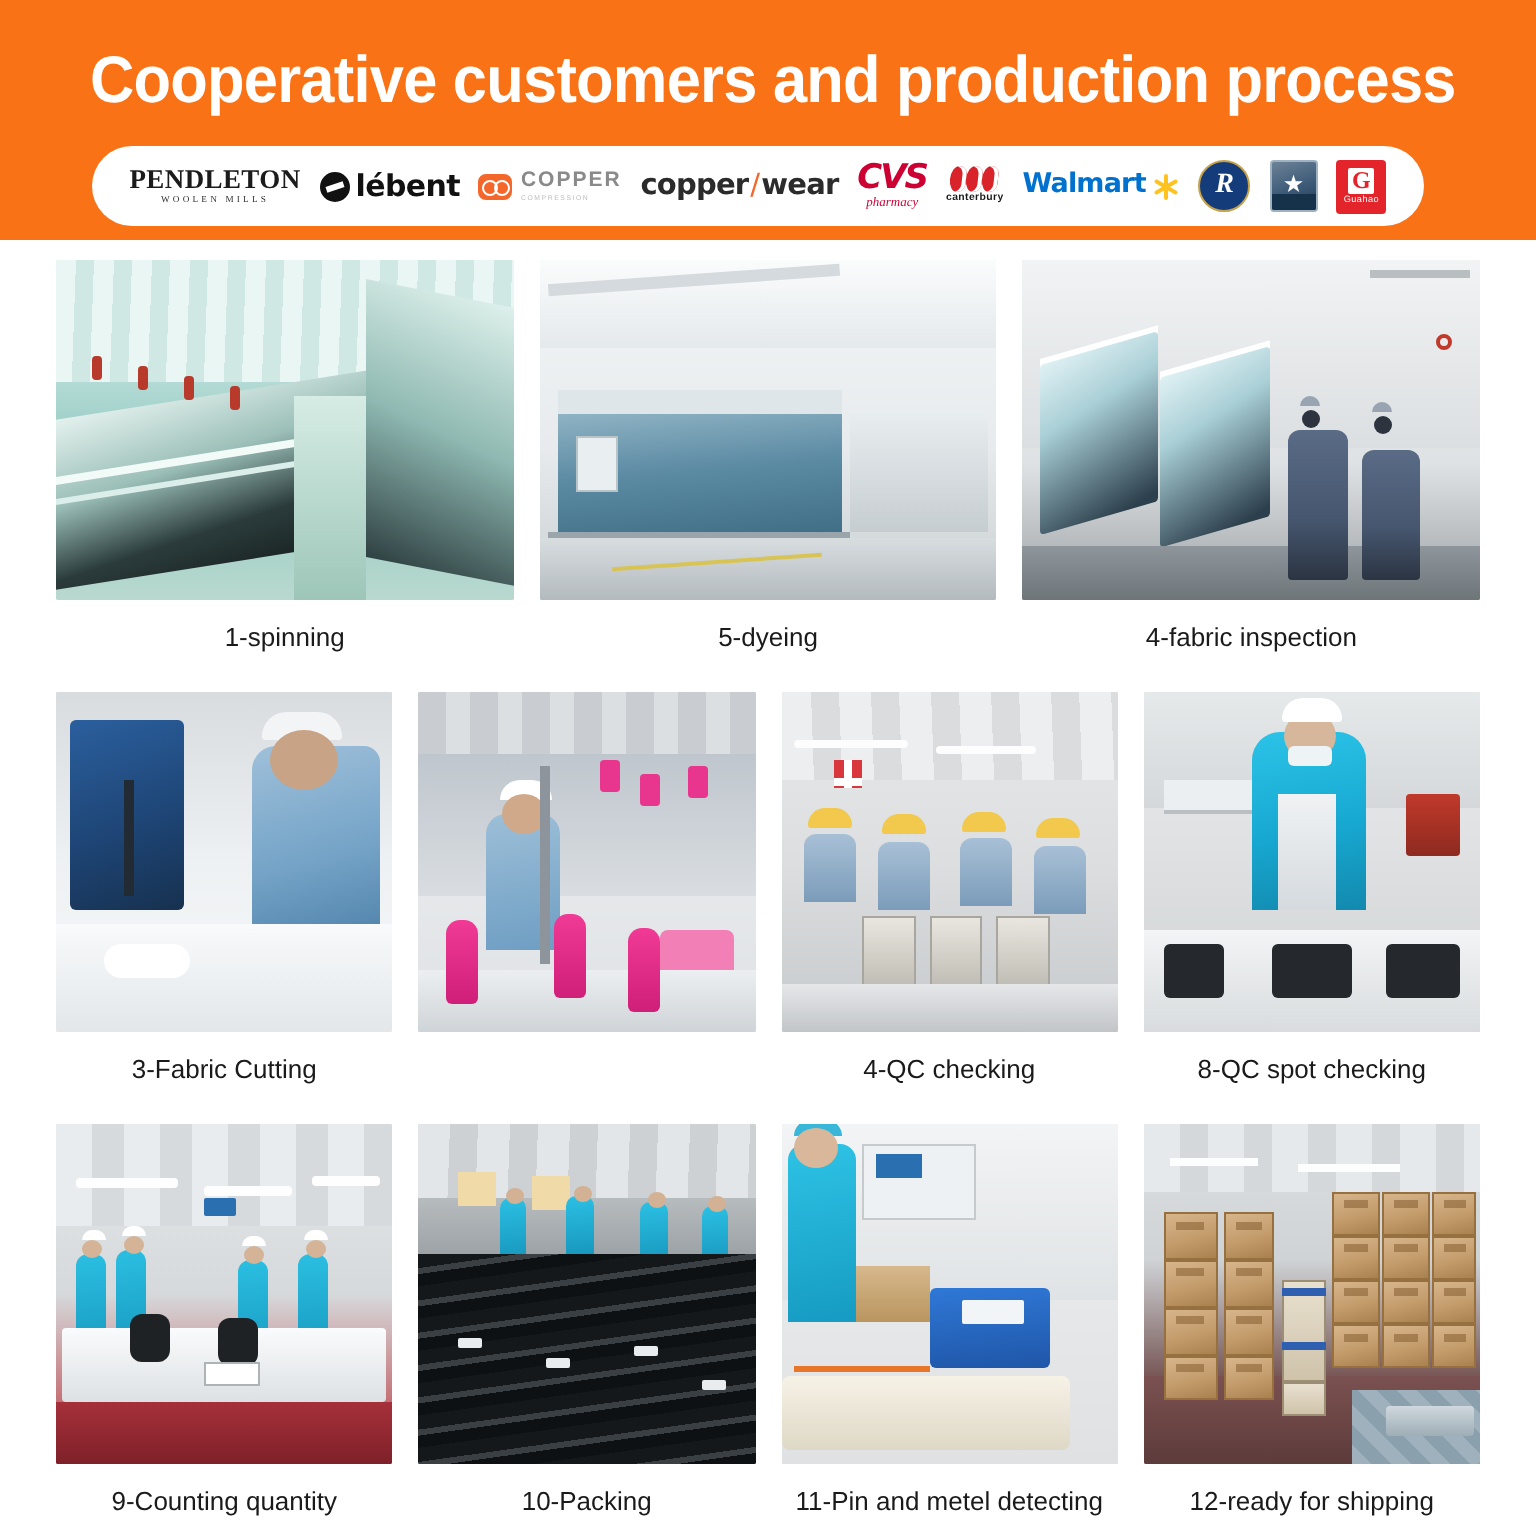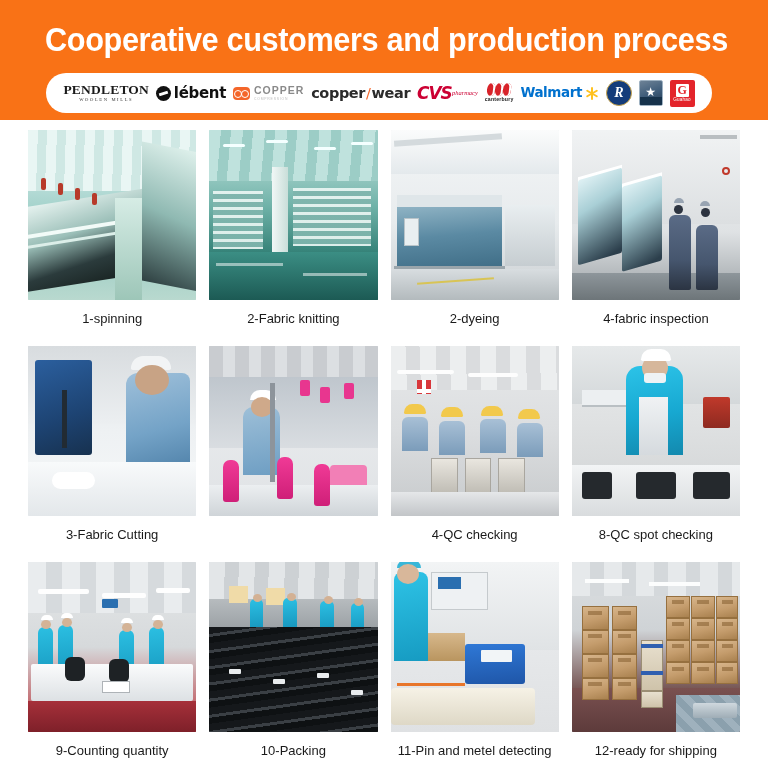--- a/index.html
+++ b/index.html
@@ -100,21 +100,21 @@
     font-size: 3.4px; color: #bdbdbd; letter-spacing: 0.8px; margin-top: 2px;
   }
 
   .lg-copperwear {
     font-family: "DejaVu Sans", sans-serif;
     font-size: 14.5px; font-weight: bold; color: #2b2b2b;
     letter-spacing: -0.4px;
   }
   .lg-copperwear .slash { color: #F4662A; font-weight: normal; padding: 0 1px; }
 
-  .lg-cvs { flex-direction: row; justify-content: center; line-height: 1; }
+  .lg-cvs { flex-direction: column; justify-content: center; line-height: 1; }
   .lg-cvs .t1 {
     font-family: "DejaVu Sans", sans-serif;
     font-weight: bold; font-size: 17px; color: #CC0033;
     letter-spacing: -1px; font-style: italic;
   }
   .lg-cvs .t2 {
     font-family: "Liberation Serif", serif;
     font-size: 6.5px; color: #CC0033; font-style: italic; margin-top: 1px;
   }
 
@@ -499,51 +499,33 @@
             <i class="bob" style="left:28%;top:34%"></i>
               <i class="bob" style="left:38%;top:37%"></i>
             <i class="rway"></i>
               <i class="rside"></i>
           </div>
         </div>
         <div class="caption">1-spinning</div>
       </div>
       <div class="cell">
         <div class="photo">
-          <div class="ph p2">
-            <i class="ceil"></i>
-            <i class="lamp" style="left:8%"></i>
-              <i class="lamp" style="left:34%;top:6%"></i>
-            <i class="lamp" style="left:62%;top:10%"></i>
-              <i class="lamp" style="left:84%;top:7%"></i>
-            <i class="rack" style="left:2%;width:30%"></i>
-            <i class="rack" style="left:50%;width:46%;top:34%"></i>
-            <i class="col"></i>
-            <i class="floor"></i>
-              <i class="gl" style="left:4%;width:40%"></i>
-            <i class="gl" style="left:56%;width:38%;top:84%"></i>
-          </div>
-        </div>
-        <div class="caption">2-Fabric knitting</div>
-      </div>
-      <div class="cell">
-        <div class="photo">
           <div class="ph p3">
             <i class="ceil"></i>
               <i class="duct"></i>
             <i class="far"></i>
             <i class="mtop"></i>
               <i class="mach"></i>
               <i class="panel"></i>
             <i class="base"></i>
               <i class="floor"></i>
               <i class="yline"></i>
           </div>
         </div>
-        <div class="caption">2-dyeing</div>
+        <div class="caption">5-dyeing</div>
       </div>
       <div class="cell">
         <div class="photo">
           <div class="ph p4">
             <i class="wall"></i>
               <i class="fan"></i>
               <i class="dot"></i>
             <i class="glow" style="left:4%;width:26%"></i>
             <i class="lb" style="left:4%;width:26%"></i>
             <i class="glow" style="left:30%;width:24%;top:28%"></i>

